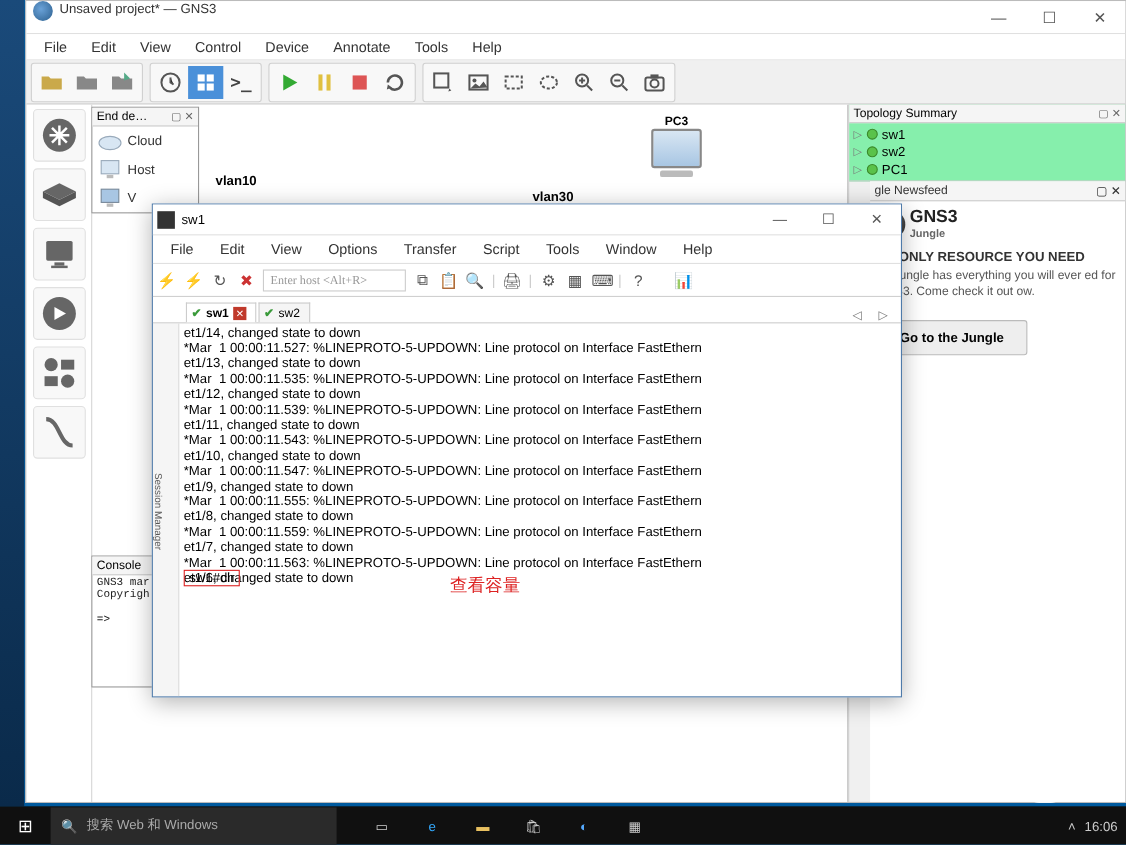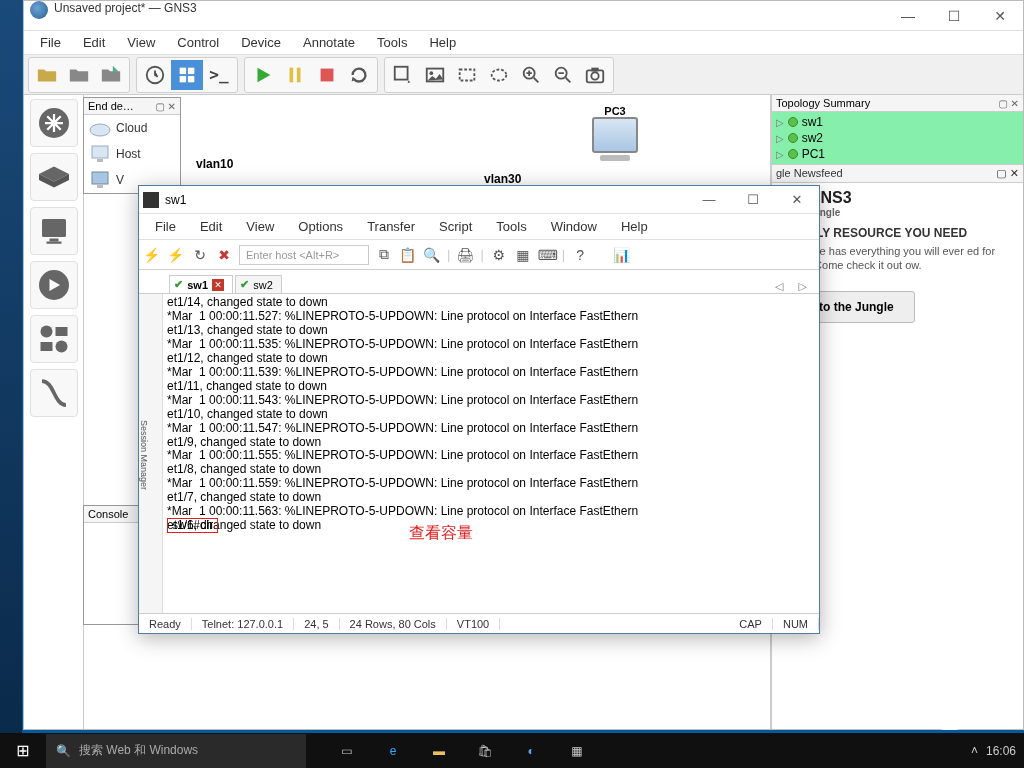--- a/index.html
+++ b/index.html
@@ -43,21 +43,21 @@
 .vlan-lbl { position:absolute; font-size:12px; font-weight:bold; }
 
 
 .rightcol { width:252px; display:flex; flex-direction:column; border-left:1px solid #ccc; }
 .topo { background:#86efac; flex:0 0 auto; border-bottom:1px solid #ccc; }
 .topo .items { padding:2px 4px; }
 .topo .item { display:flex; align-items:center; gap:4px; padding:1px 0; font-size:12px; }
 .topo .dot { width:10px; height:10px; background:#5ac24a; border-radius:50%; border:1px solid #3a8a2a; }
 .topo .arrow { color:#777; font-size:10px; }
 
-.newsfeed { flex:1; background:#fff; padding:6px; font-size:11px; position:relative; color:#333; }
+.newsfeed { flex:1; background:#fff; padding:6px; font-size:11px; position:relative; color:#333;margin-left:19px; }
 .newsfeed .nhead { font-size:11px; background:#f5f5f5; border-bottom:1px solid #ccc; padding:2px 4px; margin:-6px -6px 6px; display:flex; }
 .newsfeed .nhead span:last-child { margin-left:auto; }
 .newsfeed .glogo { display:flex; align-items:center; gap:4px; font-weight:bold; font-size:16px; color:#222; }
 .newsfeed .glogo .gball { width:26px; height:26px; background:radial-gradient(circle at 40% 40%,#888,#222); border-radius:50%; }
 .newsfeed .jungle { font-size:10px; color:#666; }
 .newsfeed h4 { font-size:12px; margin:8px 0 4px; }
 .newsfeed p { font-size:11px; color:#555; line-height:1.3; }
 .newsfeed button { margin-top:18px; padding:8px 20px; background:#eee; border:1px solid #bbb; border-radius:3px; font-weight:bold; font-size:12px; }
 
 
@@ -66,21 +66,21 @@
 
 
 .term { position:absolute; left:138px; top:185px; width:682px; height:449px; background:#fff; border:1px solid #4f7baa; box-shadow:0 4px 20px rgba(0,0,0,0.3); display:flex; flex-direction:column; }
 .term .titlebar2 { height:28px; display:flex; align-items:center; padding-left:4px; border-bottom:1px solid #e0e0e0; background:#fff; }
 .term .titlebar2 .tico { width:16px; height:16px; background:#333; margin-right:6px; }
 .term .titlebar2 .tt { font-size:12px; }
 .term .winctrl div { width:44px; height:28px; font-size:13px; }
 .term .menubar2 { height:26px; display:flex; align-items:center; padding-left:4px; border-bottom:1px solid #e0e0e0; }
 .term .menubar2 span { padding:2px 12px; font-size:13px; color:#333; }
 .term .tools2 { height:30px; display:flex; align-items:center; padding:0 4px; gap:6px; border-bottom:1px solid #d0d0d0; font-size:13px; color:#555; }
-.term .tools2 .hostbox { border:1px solid #ccc; padding:0 6px; font-size:11px; color:#999; height:20px; display:flex; align-items:center; min-width:130px; background:#fff; }
+.term .tools2 .hostbox { border:1px solid #ccc; padding:0 6px; font-size:11px; color:#999; height:20px; display:flex; align-items:center; min-width:130px; background:#fff;font-family:Liberation Serif, serif; }
 .term .tools2 .ticon { width:18px; text-align:center; font-size:14px; }
 .term .tabs2 { height:24px; display:flex; align-items:flex-end; padding-left:30px; border-bottom:1px solid #ccc; gap:2px; position:relative; }
 .term .tab { padding:2px 8px 2px 4px; border:1px solid #ccc; border-bottom:none; background:#f5f5f5; font-size:11px; display:flex; align-items:center; gap:4px; }
 .term .tab.active { background:#fff; }
 .term .tab .chk { color:#3a9a3a; font-weight:bold; }
 .term .tab .xx { width:12px; height:12px; background:#c0392b; color:#fff; font-size:9px; display:flex; align-items:center; justify-content:center; }
 .term .tabs2 .navarr { margin-left:auto; padding-right:6px; font-size:11px; color:#777; letter-spacing:6px; }
 .term .content { flex:1; display:flex; overflow:hidden; }
 .term .sessmgr { width:24px; background:#f5f5f5; border-right:1px solid #ddd; writing-mode:vertical-lr; text-align:center; font-size:9px; color:#555; padding-top:4px; }
 .term .out { flex:1; font-family:"Courier New",monospace; font-size:12px; color:#000; padding:2px 4px; white-space:pre; line-height:1.08; overflow:hidden; position:relative; }
@@ -365,20 +365,24 @@
       </svg>
       <span>V</span>
     </div>
 </div>
 
 <div class="console-panel">
   <div class="panelhead">
       <span>Console</span>
       <span class="phx">▢ ✕</span>
     </div>
+  <div class="body">GNS3 mar
+Copyrigh
+
+=&gt;</div>
 </div>
 
 <div class="term">
   <div class="titlebar2">
     <div class="tico"></div>
     <div class="tt">sw1</div>
     <div class="winctrl">
       <div>—</div>
       <div>☐</div>
       <div>✕</div>
@@ -442,30 +446,20 @@
 et1/9, changed state to down
 *Mar  1 00:00:11.555: %LINEPROTO-5-UPDOWN: Line protocol on Interface FastEthern
 et1/8, changed state to down
 *Mar  1 00:00:11.559: %LINEPROTO-5-UPDOWN: Line protocol on Interface FastEthern
 et1/7, changed state to down
 *Mar  1 00:00:11.563: %LINEPROTO-5-UPDOWN: Line protocol on Interface FastEthern
 et1/6, changed state to down</span>
 <span class="dirbox">sw1#dir</span><span class="anno">查看容量</span>
 </div>
   </div>
-  <div class="status">
-    <span>Ready</span>
-    <span>Telnet: 127.0.0.1</span>
-    <span>24,  5</span>
-    <span>24 Rows, 80 Cols</span>
-    <span>VT100</span>
-    <span class="grow"></span>
-    <span>CAP</span>
-    <span>NUM</span>
-  </div>
 </div>
 
 <div class="taskbar">
   <div class="start">⊞</div>
   <div class="search">
       <span>🔍</span>
       <span>搜索 Web 和 Windows</span>
     </div>
   <div class="tb-icons">
     <div class="tb-icon">▭</div>

